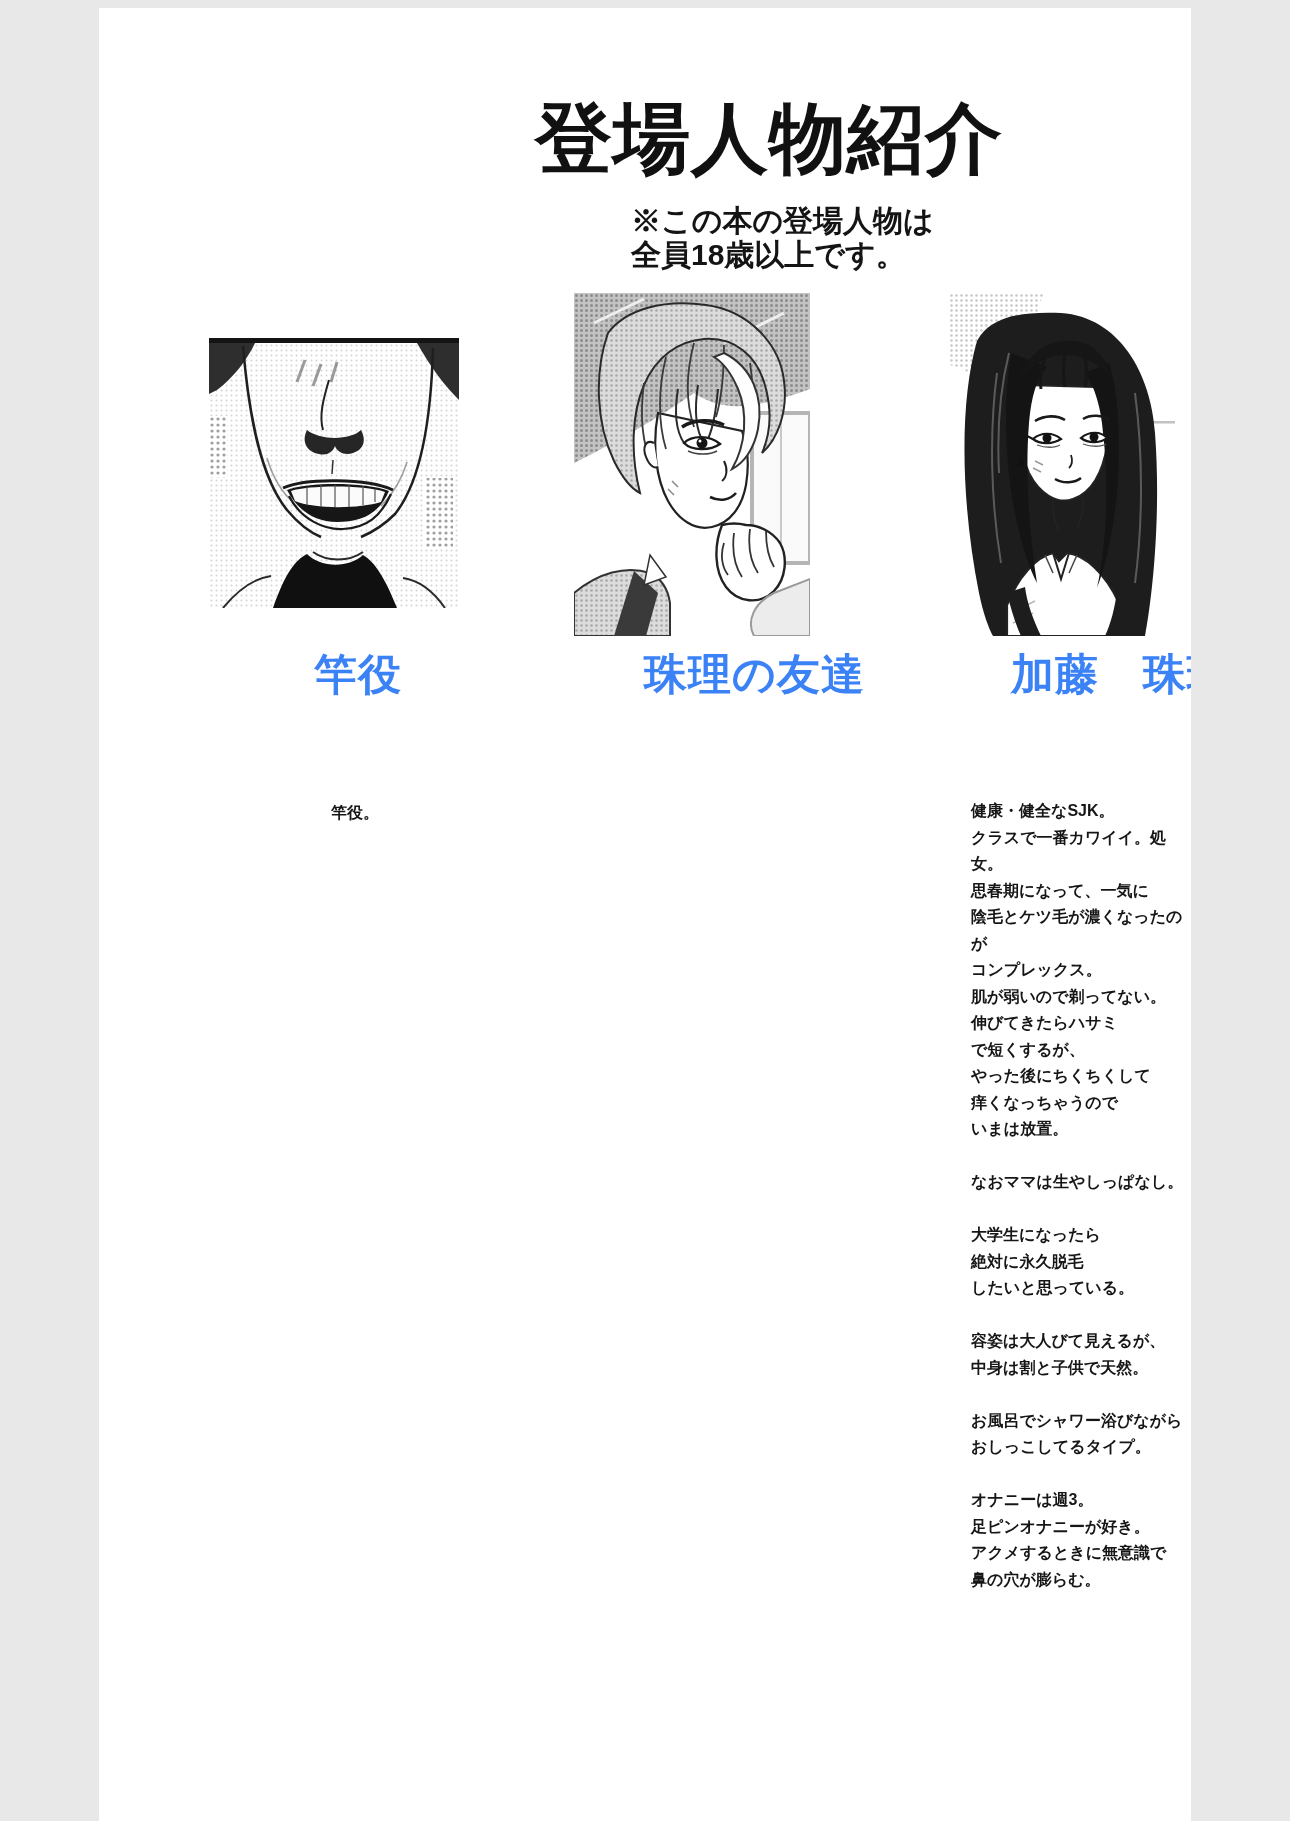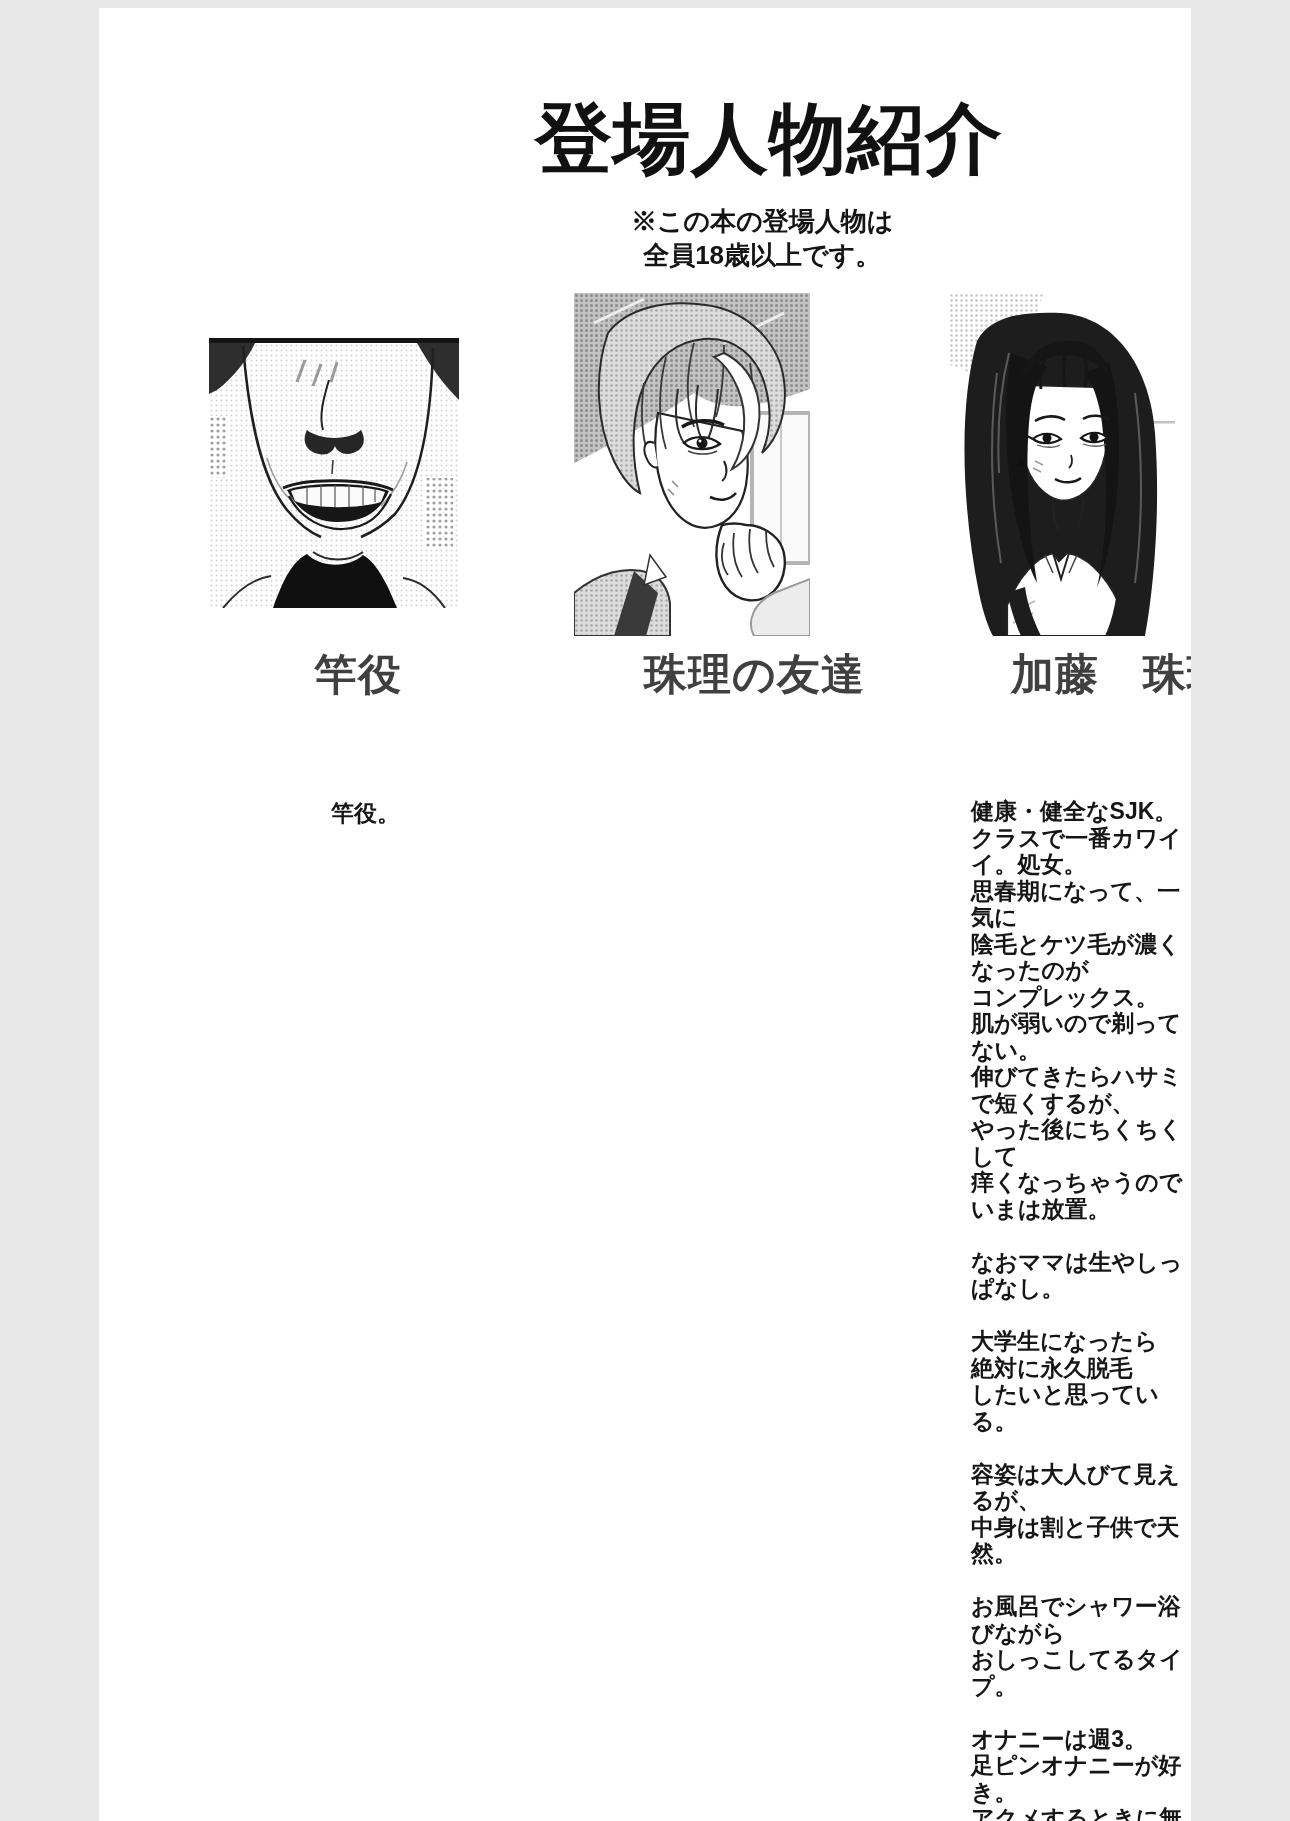--- a/index.html
+++ b/index.html
@@ -12,39 +12,39 @@
     font-family:"Liberation Sans", sans-serif;
     color:#141414;
   }
   .title{
     position:absolute;left:436px;top:80px;
     font-size:77px;font-weight:800;letter-spacing:1px;
     color:#111;white-space:nowrap;
   }
   .disclaimer{
     position:absolute;left:532px;top:196px;
-    font-size:26px;line-height:34px;font-weight:600;
-    white-space:pre-line;color:#141414;text-align:center;
+    font-size:30px;line-height:34px;font-weight:600;
+    white-space:pre-line;color:#141414;
   }
   .portrait{position:absolute;line-height:0;}
   .portrait svg{display:block;}
   .p1{left:110px;top:330px;width:250px;height:270px;}
   .p2{left:475px;top:285px;width:236px;height:343px;}
   .p3{left:850px;top:285px;width:226px;height:343px;}
   .char-name{
     position:absolute;top:638px;
-    font-size:43px;font-weight:800;color:#404040;
+    font-size:43px;font-weight:800;color:#3b82f6;
     white-space:nowrap;letter-spacing:1px;
   }
   .n1{left:215px;}
   .n2{left:545px;}
   .n3{left:912px;}
   .char-desc{
     position:absolute;
-    font-size:23px;font-weight:600;line-height:26.5px;
+    font-size:16px;font-weight:600;line-height:26.5px;
     white-space:pre-line;color:#161616;
   }
   .d1{left:232px;top:792px;}
   .d2{left:532px;top:790px;line-height:27px;}
   .d3{left:872px;top:790px;}
 </style>
 </head>
 <body>
 
 <div class="page">

